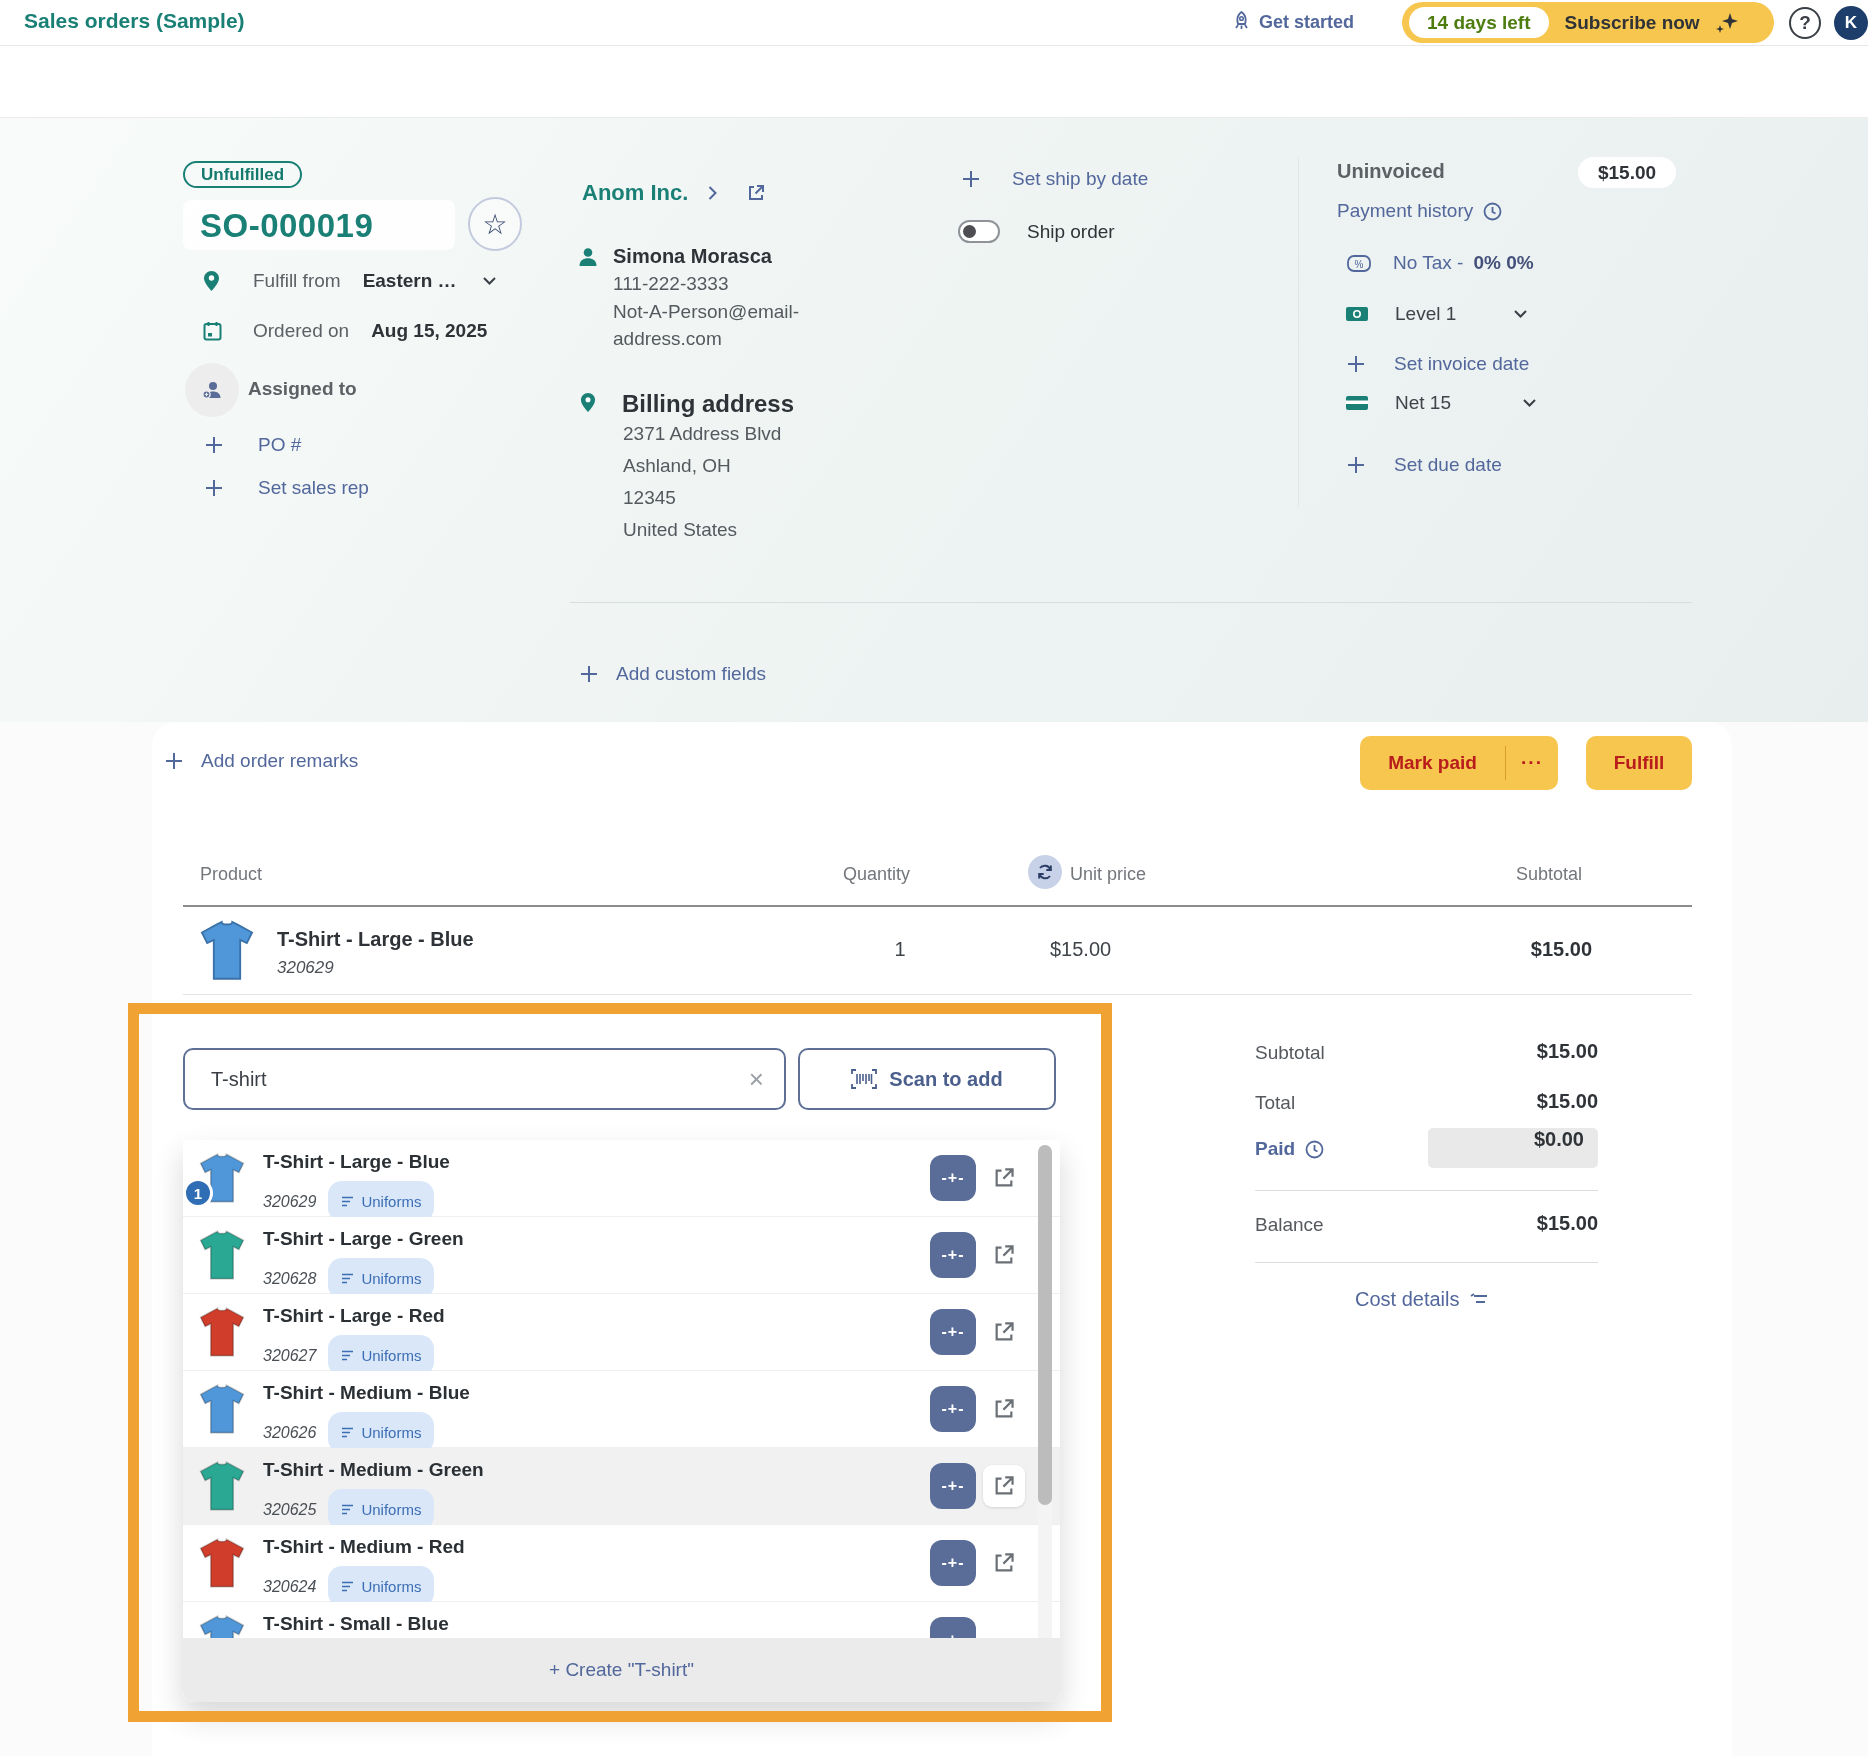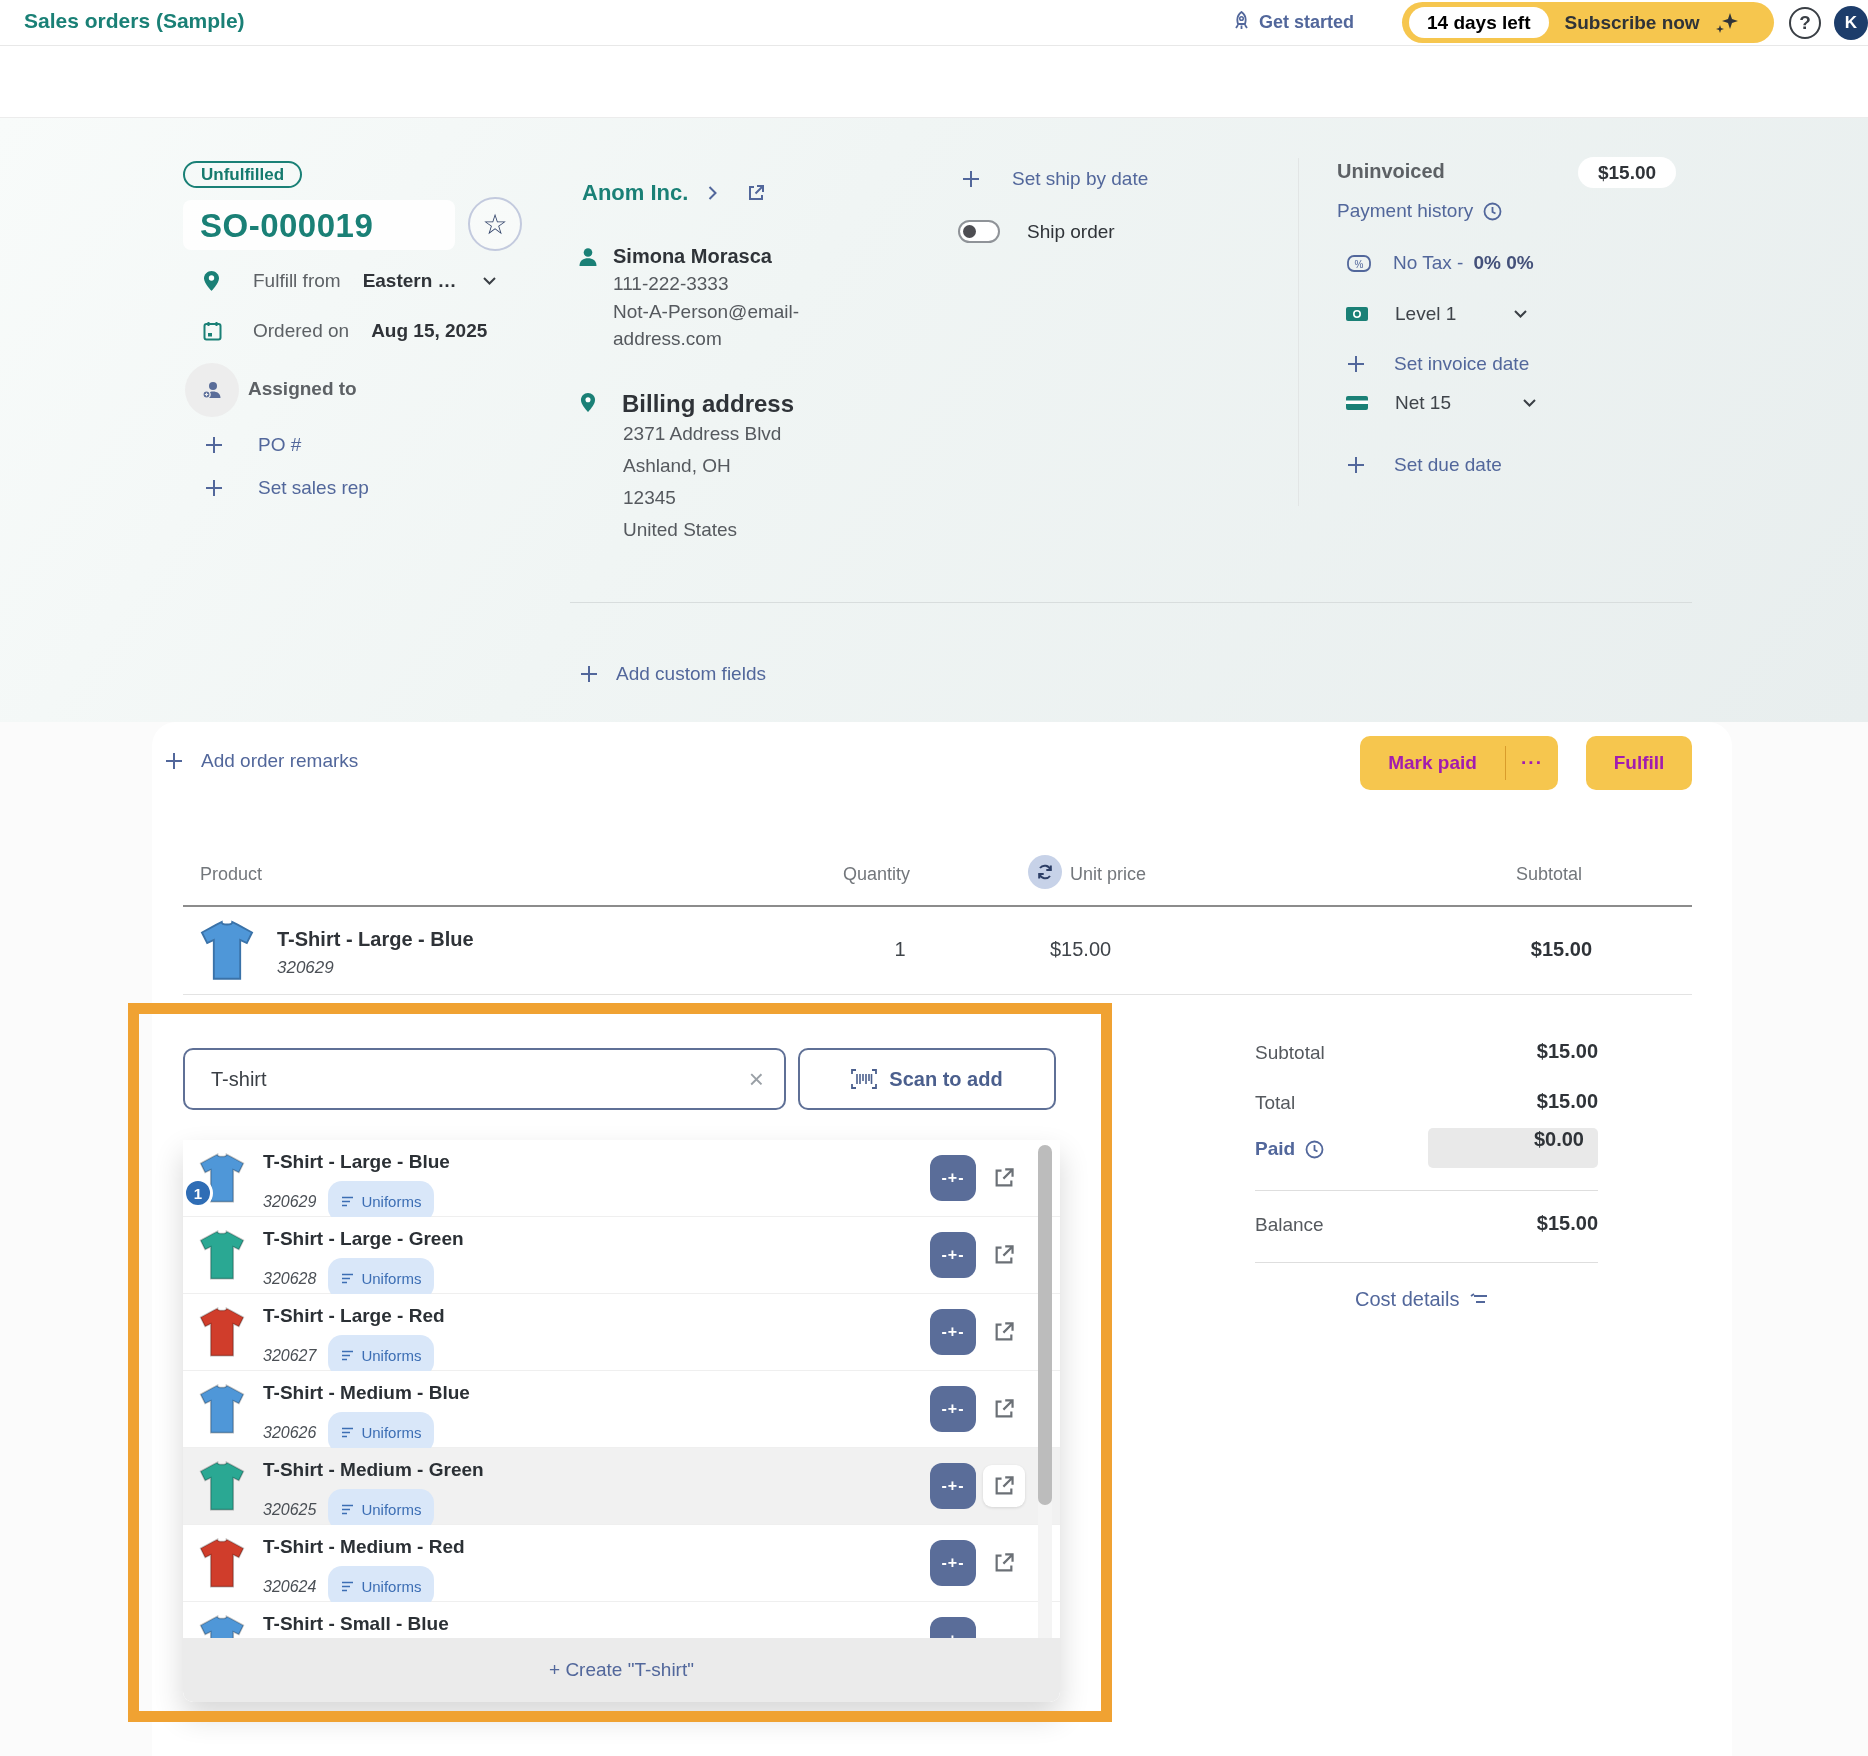--- a/index.html
+++ b/index.html
@@ -9,21 +9,21 @@
   .link{color:#52679b;}
   .dark{color:#2f3338;}
   .gray{color:#5d6165;}
   .b{font-weight:bold;}
   svg{display:block;}
   
   #topbar{left:0;top:0;width:1868px;height:46px;background:#fff;border-bottom:1px solid #e8e8e8;z-index:20;}
   #title{left:24px;top:9px;font-size:21px;font-weight:bold;color:#1a8076;}
   #getstarted{left:1232px;top:11px;display:flex;gap:8px;align-items:center;font-size:18px;font-weight:bold;color:#52679b;cursor:pointer;}
   #trialpill{left:1402px;top:2px;width:372px;height:41px;background:#f6c64e;border-radius:21px;display:flex;align-items:center;}
-  #dayspill{margin-left:7px;height:31px;background:#fff;border-radius:16px;padding:0 18px;display:flex;align-items:center;font-size:19px;font-weight:bold;color:#000000;}
+  #dayspill{margin-left:7px;height:31px;background:#fff;border-radius:16px;padding:0 18px;display:flex;align-items:center;font-size:19px;font-weight:bold;color:#4d7c0f;}
   #subscribe{margin-left:16px;font-size:19px;font-weight:bold;color:#2f3338;}
   #helpbtn{left:1789px;top:7px;width:32px;height:32px;border:2.5px solid #3a3f45;border-radius:50%;display:flex;align-items:center;justify-content:center;font-size:19px;font-weight:bold;color:#3a3f45;}
   #avatar{left:1834px;top:6px;width:34px;height:34px;background:#1d3d6b;border-radius:50%;display:flex;align-items:center;justify-content:center;color:#fff;font-size:17px;font-weight:bold;}
   
   #toolbar{left:0;top:46px;width:1868px;height:72px;background:#fff;border-bottom:1px solid #ececec;z-index:19;}
   #closebtn{left:20px;top:63px;width:38px;height:38px;border-radius:50%;background:#f0f0f0;display:flex;align-items:center;justify-content:center;font-size:20px;color:#3a3f45;}
   #betabadge{left:100px;top:61px;width:100px;height:43px;border:2px solid #e2a23b;background:#fdf4e3;border-radius:9px;display:flex;align-items:center;justify-content:center;font-size:18px;font-weight:bold;letter-spacing:1px;color:#d19135;}
   #playbtn{left:215px;top:61px;width:52px;height:43px;background:#8494bd;border:2.5px solid #27406e;border-radius:10px;display:flex;align-items:center;justify-content:center;}
   .tbitem{display:flex;align-items:center;gap:8px;font-size:19px;color:#52679b;cursor:pointer;}
   #cancelorder{left:822px;top:70px;color:#cf4a2a;}
@@ -38,21 +38,21 @@
   #sobox{left:183px;top:200px;width:272px;height:50px;background:rgba(255,255,255,.85);border-radius:8px;}
   #statuspill{left:183px;top:161px;height:27px;padding:0 16px;border:2px solid #1a8076;border-radius:15px;display:flex;align-items:center;font-size:17px;font-weight:bold;color:#157a6e;}
   #sonum{left:200px;top:207px;font-size:33px;font-weight:bold;color:#1a8076;letter-spacing:.5px;}
   #starbtn{left:468px;top:197px;width:54px;height:54px;border:2px solid #c3cade;border-radius:50%;display:flex;align-items:center;justify-content:center;font-size:28px;color:#2c3e66;background:rgba(255,255,255,.4);}
   .fieldrow{display:flex;align-items:center;gap:10px;font-size:19px;}
   .vdiv{width:1px;background:#e2e5e5;}
   .hdiv{height:1px;background:#d8dddd;}
   
   #card{left:152px;top:722px;width:1580px;height:1034px;background:#fff;border-radius:24px 24px 0 0;}
   #orderpill{left:778px;top:730px;width:300px;height:52px;background:#ececec;border-radius:27px;display:flex;align-items:center;}
-  .ybtn{background:#f6c64e;border-radius:10px;display:flex;align-items:center;justify-content:center;font-size:19px;font-weight:bold;color:#a21caf;cursor:pointer;}
+  .ybtn{background:#f6c64e;border-radius:10px;display:flex;align-items:center;justify-content:center;font-size:19px;font-weight:bold;color:#b91c1c;cursor:pointer;}
   
   .th{font-size:18px;color:#73777c;}
   
   #hibox{left:128px;top:1003px;width:984px;height:719px;border:11px solid #f0a232;z-index:40;pointer-events:none;}
   
   #searchbox{left:183px;top:1048px;width:603px;height:62px;background:#fff;border:2.5px solid #5f7096;border-radius:10px;display:flex;align-items:center;padding:0 20px 0 26px;}
   #scanbtn{left:798px;top:1048px;width:258px;height:62px;background:#fff;border:2.5px solid #5f7096;border-radius:10px;display:flex;align-items:center;justify-content:center;gap:12px;font-size:20px;font-weight:bold;color:#4b5f8d;cursor:pointer;}
   
   #panel{left:183px;top:1140px;width:877px;height:562px;background:#fff;border-radius:0 0 10px 10px;box-shadow:0 14px 30px rgba(0,0,0,.16);overflow:hidden;}
   .drow{position:absolute;left:0;width:877px;height:77px;border-bottom:1px solid #efefef;background:#fff;}

